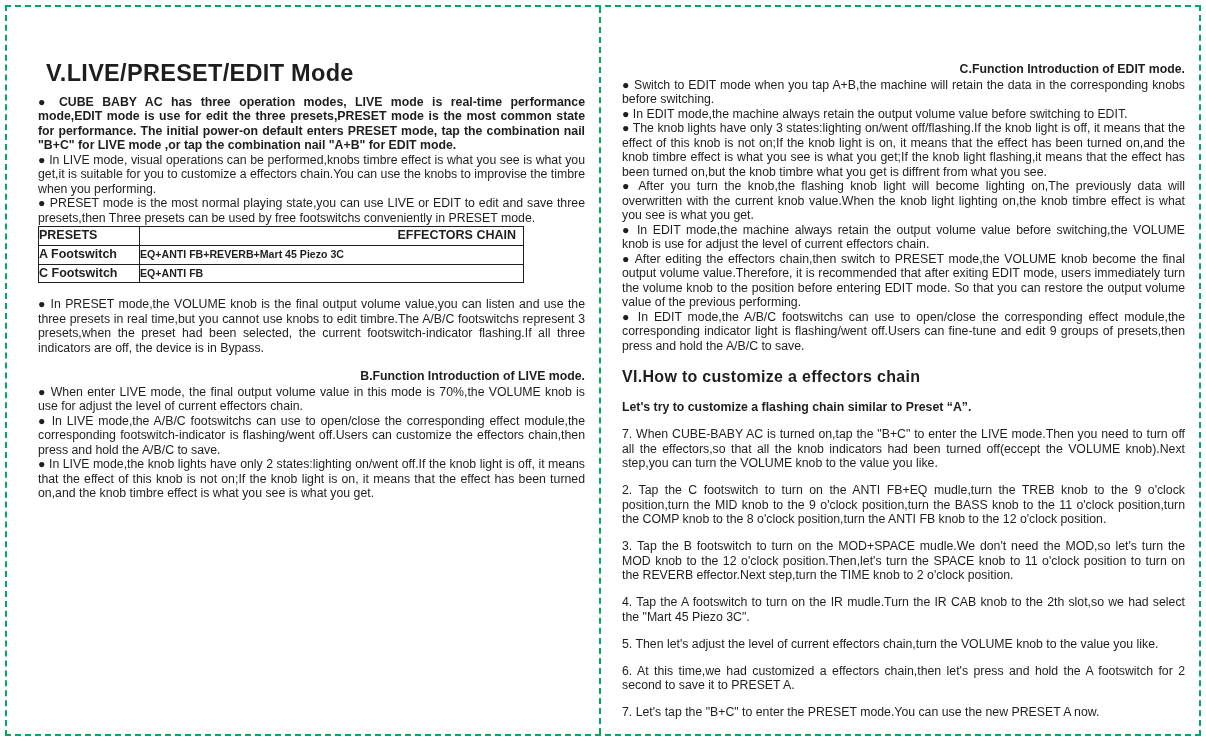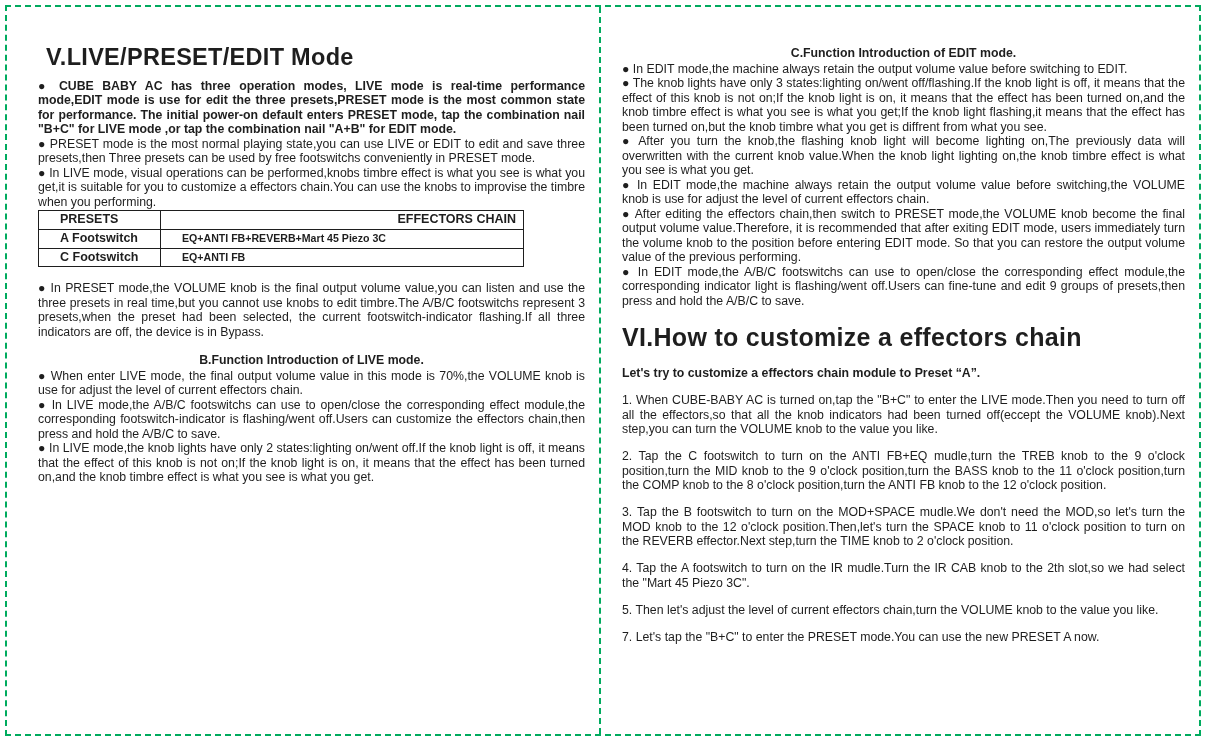--- a/index.html
+++ b/index.html
@@ -26,79 +26,80 @@
     position: absolute;
     left: 599px; top: 7px; bottom: 7px;
     width: 0;
     border-left: 2px dashed #00ab5e;
   }
   .col {
     position: absolute;
     font-size: 12.3px;
     line-height: 1.18;
     text-align: justify;
+    margin-top: 16px;
   }
   .col-left  { left: 38px;  top: 44px; width: 547px; }
   .col-right { left: 622px; top: 46px; width: 563px; }
 
   h1.section-title {
     font-size: 23.5px;
     font-weight: bold;
     letter-spacing: 0.3px;
     margin: 0 0 7px 8px;
     text-align: left;
   }
   h1.section-title-right {
-    font-size: 25px;
+    font-size: 16px;
     font-weight: bold;
     letter-spacing: 0.3px;
     margin: 15px 0 13px 0;
     text-align: left;
   }
   .sub-heading {
     font-weight: bold;
     margin: 15px 0 9px 0;
-    text-align: center;
+    text-align: right;
   }
   .sub-heading.tight { margin: 14px 0 1px 0; }
   .sub-heading.first { margin-top: 0; }
   p { margin: 0; }
   p.bold { font-weight: bold; }
   p.step { margin-bottom: 12.5px; }
   p.subtitle { font-weight: bold; text-align: left; margin: 0 0 13px 0; }
 
   table.presets {
     border-collapse: collapse;
     width: 486px;
     margin: 1px 0 14px 0;
     table-layout: fixed;
   }
   table.presets td, table.presets th {
     border: 1.6px solid #1e1e1e;
-    padding: 1px 7px 2px 21px;
+    padding: 1px 7px 2px 0;
     text-align: left;
     vertical-align: middle;
     height: 14px;
   }
   table.presets .c1 { width: 93px; font-weight: bold; font-size: 12.5px; }
   table.presets .c2 { font-weight: bold; font-size: 10.6px; }
   table.presets th.c2 { font-size: 12.5px; text-align: right; }
 </style>
 </head>
 <body>
 
 <div class="page">
   <div class="border-frame"></div>
   <div class="column-divider"></div>
 
   <div class="col col-left">
     <h1 class="section-title">V.LIVE/PRESET/EDIT Mode</h1>
     <p class="bold">● CUBE BABY AC has three operation modes, LIVE mode is real-time performance mode,EDIT mode is use for edit the three presets,PRESET mode is the most common state for performance. The initial power-on default enters PRESET mode, tap the combination nail "B+C" for LIVE  mode ,or tap the combination nail "A+B" for EDIT mode.</p>
+    <p>● In LIVE mode, visual operations can be performed,knobs timbre effect is what you see is what you get,it is suitable for you to customize a effectors chain.You can use the knobs to improvise  the timbre when you performing.</p>
     <p>● PRESET mode is the most normal playing state,you can use LIVE or EDIT to edit and save three presets,then Three presets can be used by free footswitchs conveniently in PRESET mode.</p>
-    <p>● In LIVE mode, visual operations can be performed,knobs timbre effect is what you see is what you get,it is suitable for you to customize a effectors chain.You can use the knobs to improvise  the timbre when you performing.</p>
 
 
     <table class="presets">
       <thead>
         <tr>
           <th class="c1">PRESETS</th>
           <th class="c2">EFFECTORS CHAIN</th>
         </tr>
       </thead>
       <tbody>
@@ -116,30 +117,32 @@
     <p>● In PRESET mode,the VOLUME knob is the final output volume value,you can listen and use the three presets in real time,but you cannot use knobs to edit timbre.The A/B/C footswitchs represent 3 presets,when the preset had been selected, the current footswitch-indicator flashing.If all three indicators are off, the device is in Bypass.</p>
 
     <div class="sub-heading tight">B.Function Introduction of LIVE mode.</div>
     <p>● When enter LIVE mode, the final output volume value in this mode is 70%,the VOLUME knob is use for adjust the level of current effectors chain.</p>
     <p>● In LIVE mode,the A/B/C footswitchs can use to open/close the corresponding effect module,the corresponding footswitch-indicator is flashing/went off.Users can customize the effectors chain,then press and hold the A/B/C to save.</p>
     <p>● In LIVE mode,the knob lights have only 2 states:lighting on/went off.If the knob light is off, it means that the effect of this knob is not on;If the knob light is on, it means that the effect has been turned on,and the knob timbre effect is what you see is what you get.</p>
   </div>
 
   <div class="col col-right">
     <div class="sub-heading first" style="margin-bottom:1px">C.Function Introduction of EDIT mode.</div>
+    <p>● Switch to EDIT mode when you tap A+B,the machine will retain the data in the corresponding knobs before switching.</p>
     <p>● In EDIT mode,the machine always retain the output volume value before switching to EDIT.</p>
     <p>● The knob lights have only 3 states:lighting on/went off/flashing.If the knob light is off, it means that the effect of this knob is not on;If the knob light is on, it means that the effect has been turned on,and the knob timbre effect is what you see is what you get;If the knob light flashing,it means that the effect has been turned on,but the knob timbre what you get is diffrent from what you see.</p>
     <p>● After you turn the knob,the flashing knob light will become lighting on,The previously data will overwritten with the current knob value.When the knob light lighting on,the knob timbre effect is what you see is what you get.</p>
     <p>● In EDIT mode,the machine always retain the output volume value before switching,the VOLUME knob is use for adjust the level of current effectors chain.</p>
     <p>● After editing the effectors chain,then switch to PRESET mode,the VOLUME knob become the final output volume value.Therefore, it is recommended that after exiting EDIT mode, users immediately turn the volume knob to the position before entering EDIT mode. So that you can restore the output volume value of the previous performing.</p>
     <p>● In EDIT mode,the A/B/C footswitchs can use to open/close the corresponding effect module,the corresponding indicator light is flashing/went off.Users can fine-tune and edit 9 groups of presets,then press and hold the A/B/C to save.</p>
 
     <h1 class="section-title-right">VI.How to customize a effectors chain</h1>
-    <p class="subtitle">Let's try to customize a effectors chain module to Preset “A”.</p>
+    <p class="subtitle">Let's try to customize a flashing chain similar to Preset “A”.</p>
 
-    <p class="step">1.  When CUBE-BABY AC is turned on,tap the "B+C" to enter the LIVE mode.Then you need to turn off all the effectors,so that all the knob indicators had been turned off(eccept the VOLUME knob).Next step,you can turn the VOLUME knob to the value you like.</p>
+    <p class="step">7.  When CUBE-BABY AC is turned on,tap the "B+C" to enter the LIVE mode.Then you need to turn off all the effectors,so that all the knob indicators had been turned off(eccept the VOLUME knob).Next step,you can turn the VOLUME knob to the value you like.</p>
     <p class="step">2. Tap the C footswitch to turn on the ANTI FB+EQ mudle,turn the TREB knob to the 9 o'clock position,turn the MID knob to the 9 o'clock position,turn the BASS knob to the 11 o'clock position,turn the COMP knob to the 8 o'clock position,turn the ANTI FB knob to the 12 o'clock position.</p>
     <p class="step">3. Tap the B footswitch to turn on the MOD+SPACE mudle.We don't need the MOD,so let's turn the MOD knob to the 12 o'clock position.Then,let's turn the SPACE knob to 11 o'clock position to turn on the REVERB effector.Next step,turn the TIME knob to 2 o'clock position.</p>
     <p class="step">4. Tap the A footswitch to turn on the IR mudle.Turn the IR CAB knob to the 2th slot,so we had select the "Mart 45  Piezo 3C".</p>
     <p class="step">5. Then let's adjust the level of current effectors chain,turn the VOLUME knob to the value you like.</p>
+    <p class="step">6. At this time,we had customized a effectors chain,then let's press and hold the A footswitch for 2 second to save it to PRESET A.</p>
     <p class="step">7. Let's tap the "B+C" to enter the PRESET mode.You can use the new PRESET A now.</p>
   </div>
 </div>
 
 </body></html>

